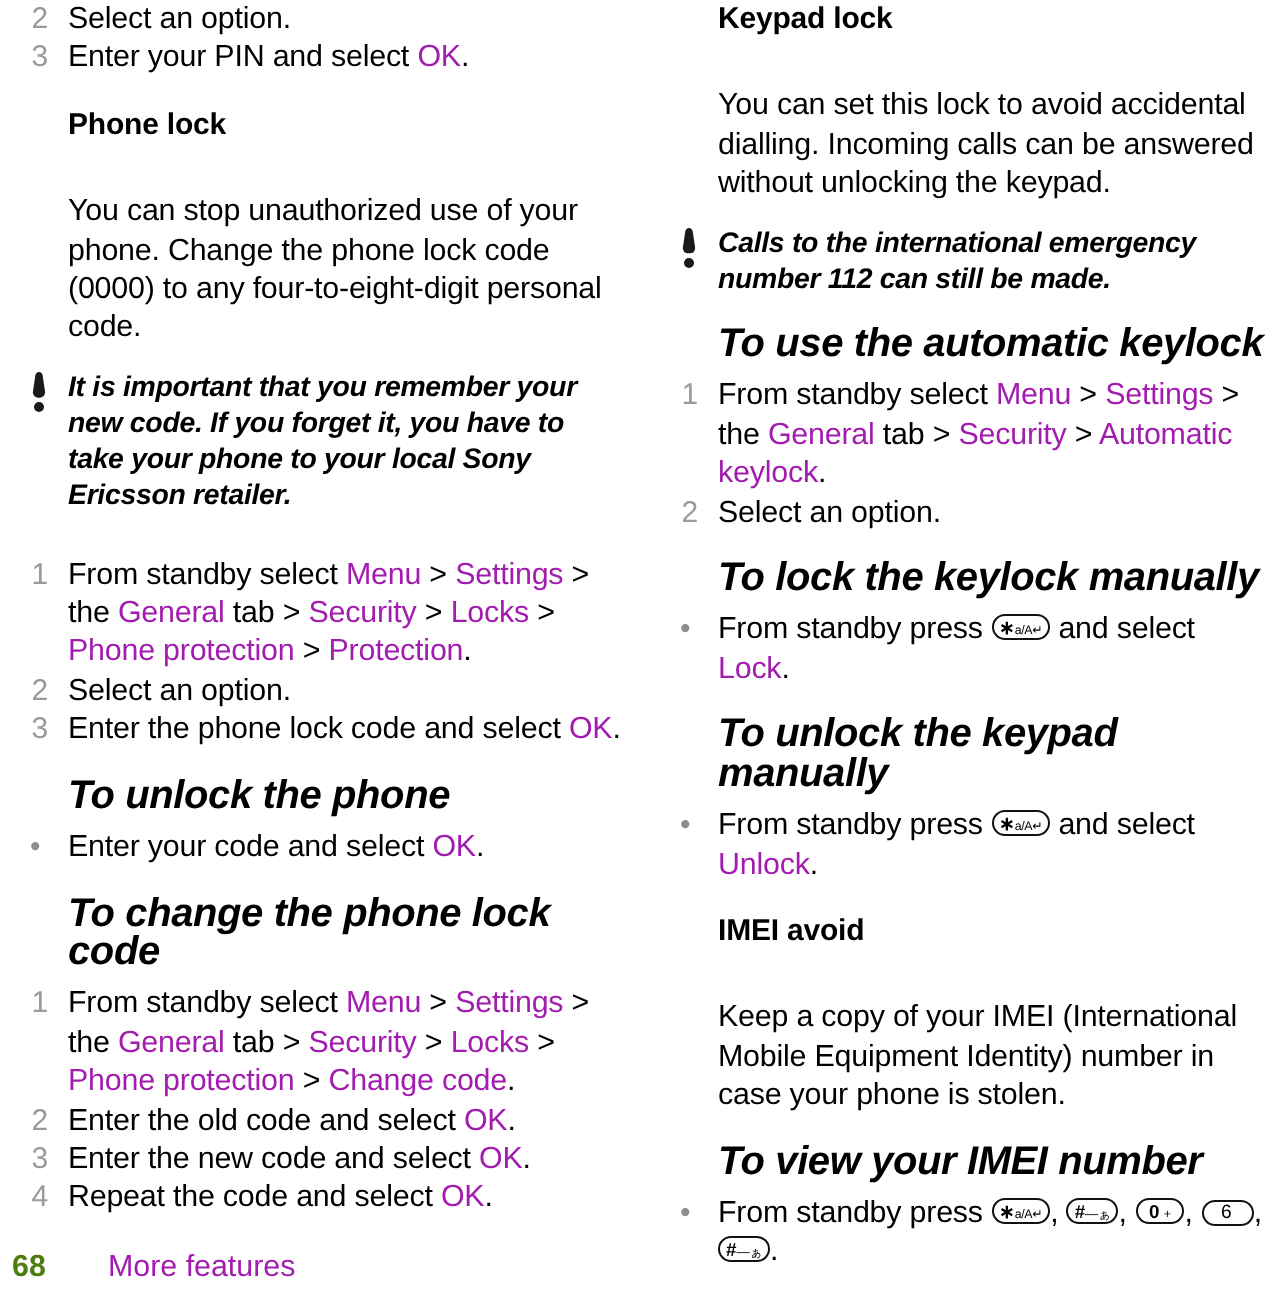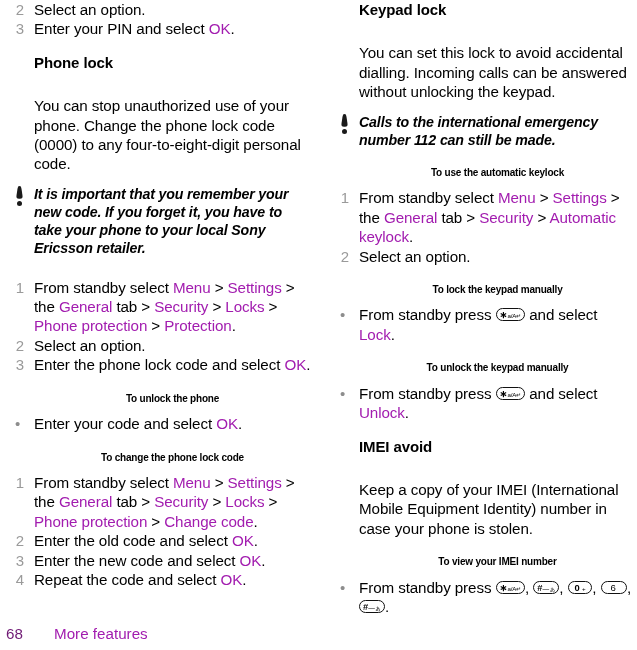--- a/index.html
+++ b/index.html
@@ -35,25 +35,25 @@
     letter-spacing: -0.1px;
     margin-top: 24px;
   }
   .heading {
     font-size: 15px;
     line-height: 19.4px;
     font-weight: bold;
     letter-spacing: -0.1px;
   }
   .proc-head {
-    font-size: 10px;
-    line-height: 19.4px;
-    font-weight: bold;
+    font-size: 20px;
+    line-height: 19.4px;
+    font-weight: bold;
+    font-style: italic;
     letter-spacing: -0.2px;
-    text-align: center;
   }
   .indent { margin-left: 28px; }
 
   
   .step {
     position: relative;
     padding-left: 28px;
     font-size: 15.2px;
     line-height: 19.4px;
     letter-spacing: -0.1px;
@@ -151,22 +151,22 @@
 
   
   .footer {
     position: absolute;
     left: 6px;
     bottom: 7px;
     font-size: 15.2px;
     line-height: 19px;
   }
   .footer .pg {
-    font-weight: normal;
-    color: #701a75;
+    font-weight: bold;
+    color: #4d7c0f;
     display: inline-block;
     width: 48px;
   }
   .footer .sec {
     color: #a21caf;
   }
 
   .sp-6  { height: 6px; }
   .sp-11 { height: 11px; }
   .sp-14 { height: 14px; }
@@ -272,21 +272,21 @@
       <span class="step-num">1</span>
       <span><span>From standby select </span><span class="mn">Menu</span><span> &gt; </span><span class="mn">Settings</span><span> &gt; the </span><span class="mn">General</span><span> tab &gt; </span><span class="mn">Security</span><span> &gt; </span><span class="mn">Automatic keylock</span><span>.</span></span>
     </div>
     <div class="step">
       <span class="step-num">2</span>
       <span>Select an option.</span>
     </div>
 
     <div class="sp-14"></div>
 
-    <div class="proc-head indent">To lock the keypad manually</div>
+    <div class="proc-head indent">To lock the keylock manually</div>
     <div class="sp-6"></div>
     <div class="step">
       <span class="step-bullet">•</span><span>From standby press </span><span class="key"><span class="big">∗</span><span class="sm">a/A</span><span class="sm">↵</span></span><span> and select </span><span class="mn">Lock</span><span>.</span>
     </div>
 
     <div class="sp-14"></div>
 
     <div class="proc-head indent">To unlock the keypad manually</div>
     <div class="sp-6"></div>
     <div class="step">

